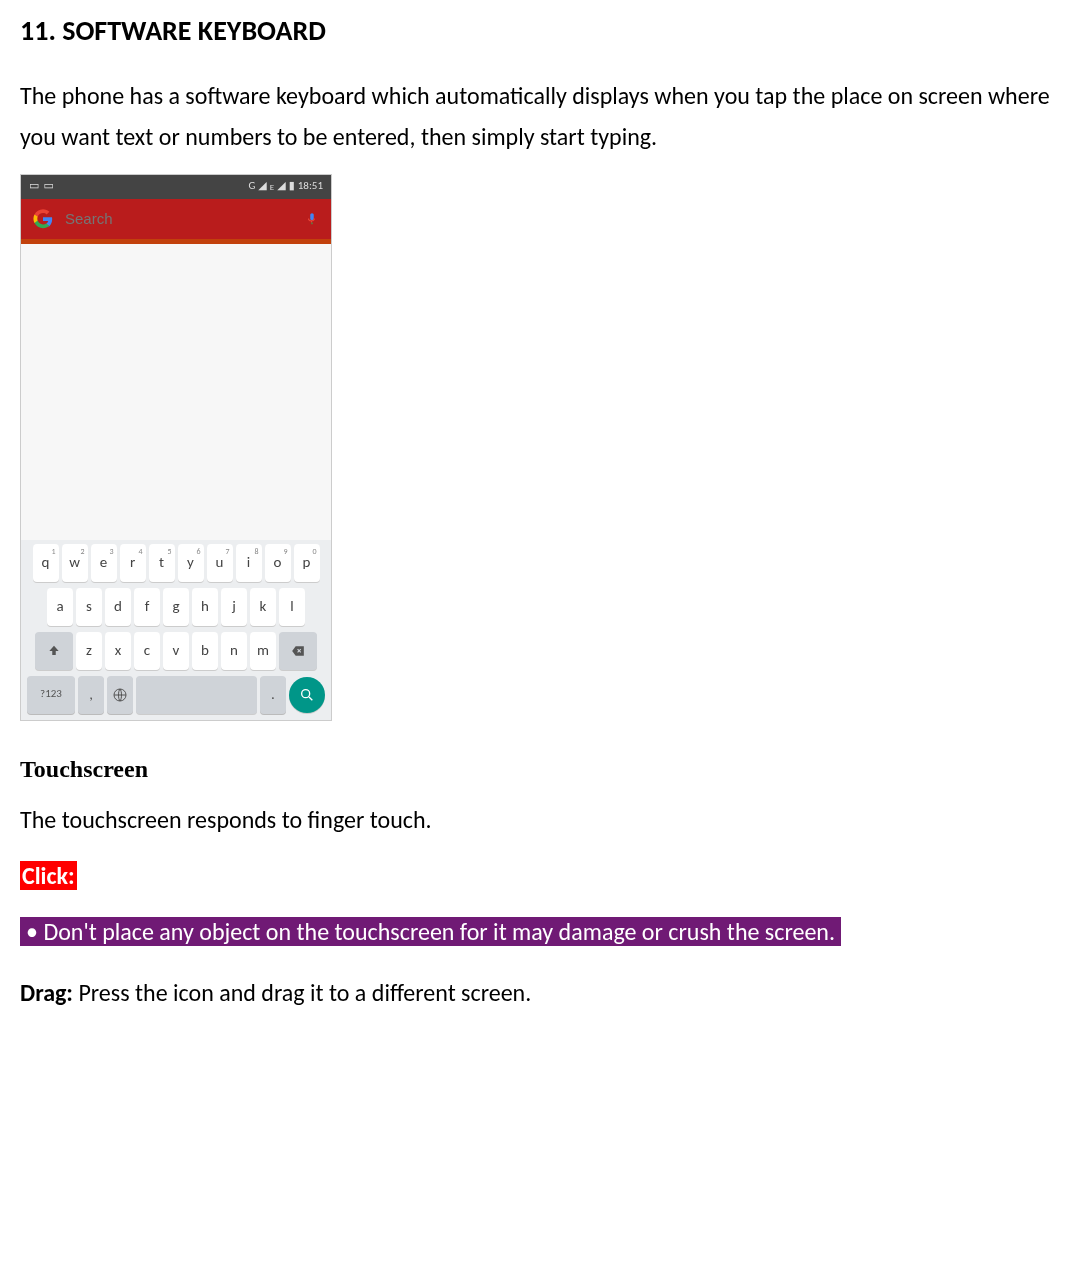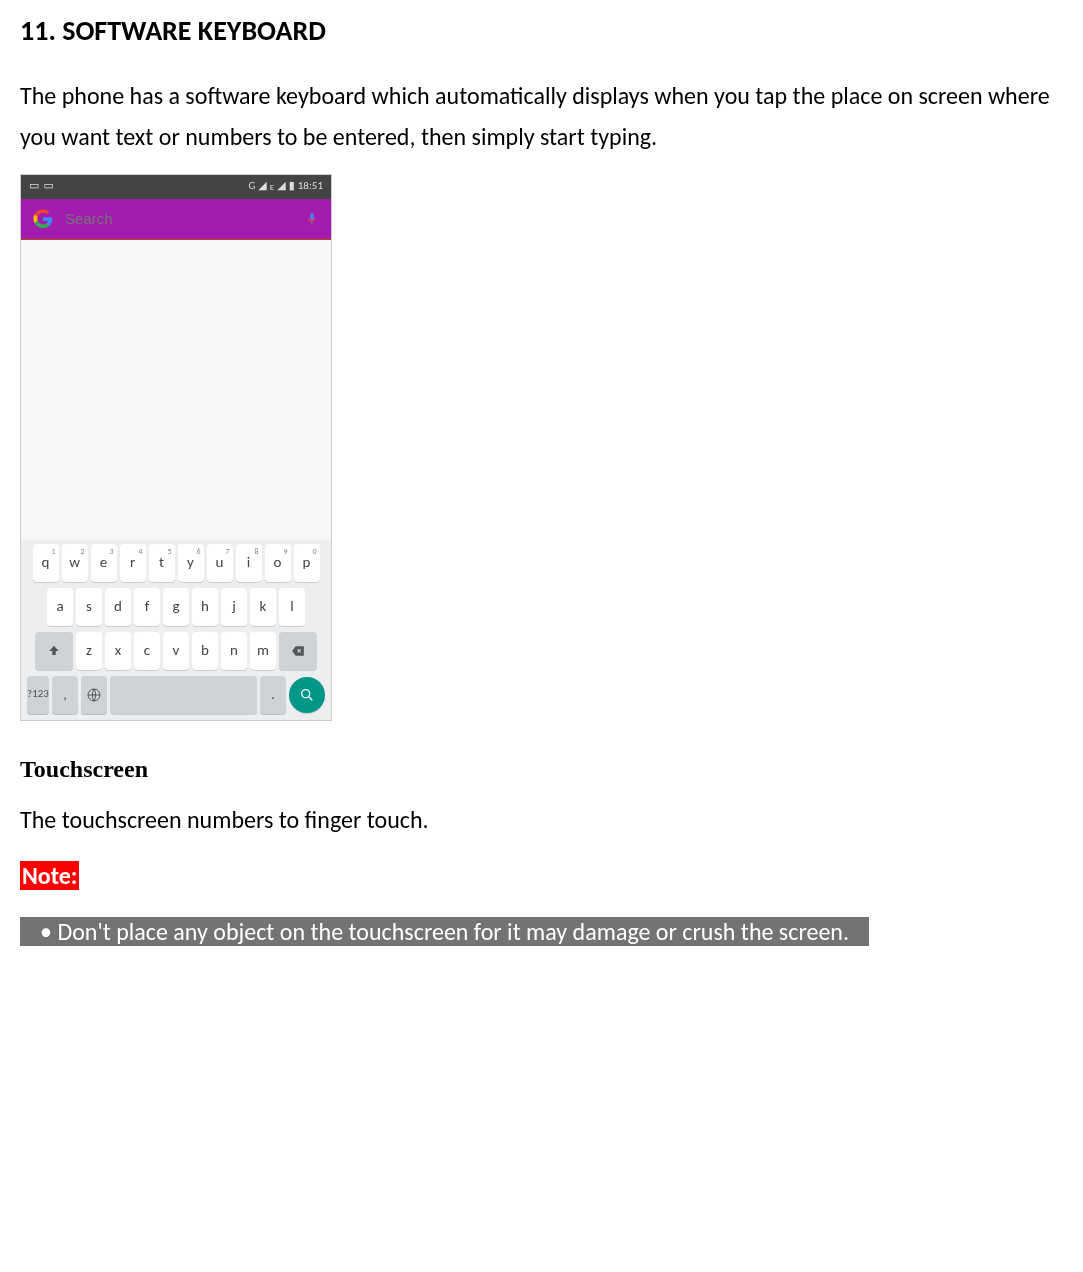--- a/index.html
+++ b/index.html
@@ -43,26 +43,26 @@
     .status-left {
       display: flex;
       gap: 4px;
     }
     .status-right {
       display: flex;
       align-items: center;
       gap: 3px;
     }
     .search-row {
-      background: #a21caf;
+      background: #b91c1c;
       display: flex;
       align-items: center;
       padding: 10px 12px;
       gap: 10px;
-      border-bottom: 1px solid #c2410c;
+      border-bottom: 5px solid #c2410c;
     }
     .google-g {
       width: 20px;
       height: 20px;
       position: relative;
     }
     .search-input {
       flex: 1;
       border: none;
       font-size: 15px;
@@ -156,23 +156,23 @@
       font-size: 24px;
       font-weight: bold;
       padding: 0 2px;
     }
     .note-body {
       font-size: 24px;
       line-height: 1.9;
       margin: 15px 0 20px 0;
     }
     .note-body span {
-      background: #737373;
+      background: #701a75;
       color: #fff;
-      padding: 0 20px;
+      padding: 0 6px;
     }
     .action-line {
       font-size: 24px;
       margin: 0 0 8px 0;
       line-height: 1.6;
     }
     .action-line .label {
       font-weight: bold;
     }
   </style>
@@ -246,42 +246,43 @@
           </svg>
       </div>
       <div id="kb-row3-mid" style="display:contents"><div class="kb-key">z</div><div class="kb-key">x</div><div class="kb-key">c</div><div class="kb-key">v</div><div class="kb-key">b</div><div class="kb-key">n</div><div class="kb-key">m</div></div>
       <div class="kb-key gray wide">
         <svg width="18" height="14" viewBox="0 0 24 24">
             <path fill="#555" d="M22 4H8l-6 8 6 8h14V4zm-6 11l-2-2-2 2-1.4-1.4 2-2-2-2L12 8.2l2 2 2-2 1.4 1.4-2 2 2 2L16 15z"></path>
           </svg>
       </div>
     </div>
     <div class="kb-bottom">
-      <div class="kb-utility" style="width:22px">?123</div>
+      <div class="kb-utility" style="width:48px">?123</div>
       <div class="kb-utility" style="width:26px;font-size:15px">,</div>
       <div class="kb-utility" style="width:26px">
         <svg width="16" height="16" viewBox="0 0 24 24">
             <circle cx="12" cy="12" r="9" fill="none" stroke="#555" stroke-width="1.5"></circle>
             <path d="M3 12h18M12 3c3 3 3 15 0 18M12 3c-3 3-3 15 0 18" fill="none" stroke="#555" stroke-width="1.5"></path>
           </svg>
       </div>
       <div class="kb-key space"></div>
       <div class="kb-utility" style="width:26px;font-size:15px">.</div>
       <div class="kb-key action" style="width:36px;border-radius:50%;height:36px;margin-top:1px">
         <svg width="16" height="16" viewBox="0 0 24 24">
             <circle cx="10" cy="10" r="6" fill="none" stroke="#fff" stroke-width="2"></circle>
             <line x1="15" y1="15" x2="20" y2="20" stroke="#fff" stroke-width="2"></line>
           </svg>
       </div>
     </div>
   </div>
 </div>
 
 <p class="sub-heading">Touchscreen</p>
-<p class="body-text">The touchscreen numbers to finger touch.</p>
+<p class="body-text">The touchscreen responds to finger touch.</p>
 
 <div>
-  <span class="note-label">Note:</span>
+  <span class="note-label">Click:</span>
   <p class="note-body"><span>• Don't place any object on the touchscreen for it may damage or crush the screen.</span></p>
 </div>
 
 <div id="actions-container">
+    <p class="action-line"><span class="label">Drag:</span><span> Press the icon and drag it to a different screen.</span></p>
   </div>
 
 </body></html>

